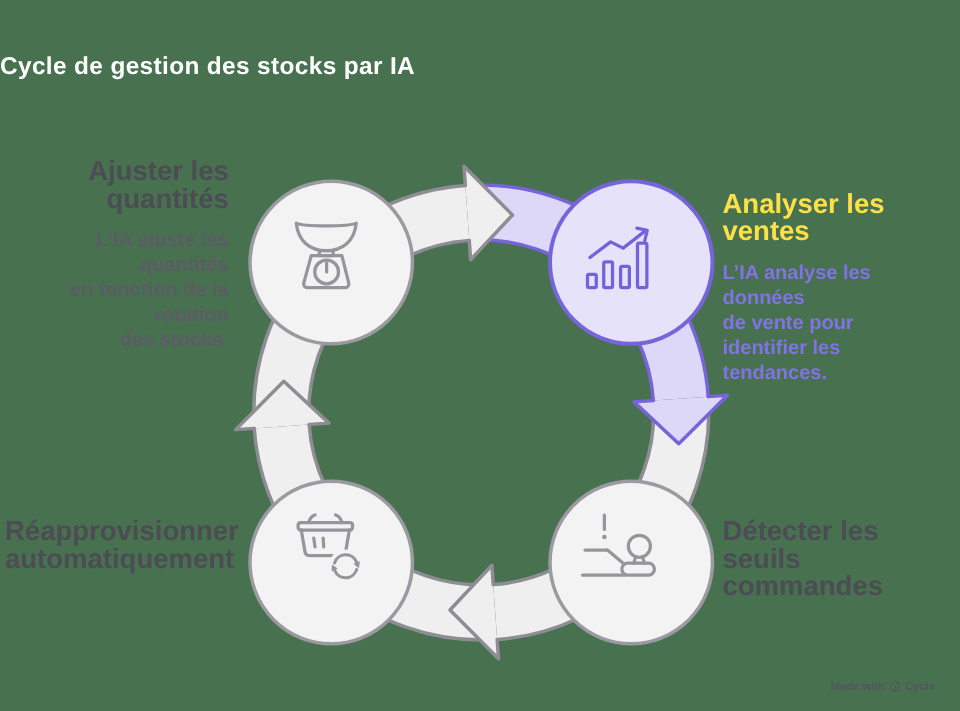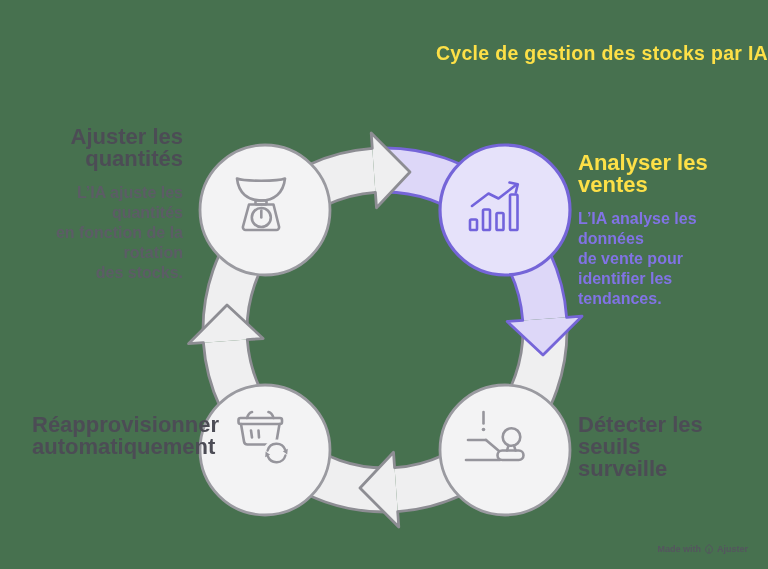--- a/index.html
+++ b/index.html
@@ -2,33 +2,33 @@
 <html><head>
 <meta charset="utf-8">
 <style>
   html,body{margin:0;padding:0;background:#47714F;}
   #canvas{
     position:relative;width:768px;height:569px;overflow:hidden;
     background:#47714F;
     font-family:"Liberation Sans","DejaVu Sans",sans-serif;
   }
   #main-title{
-    position:absolute;top:42px;left:0;width:768px;text-align:right;
-    font-size:19.5px;font-weight:700;letter-spacing:.3px;color:#fde047;
+    position:absolute;top:42px;left:0;width:768px;text-align:left;
+    font-size:19.5px;font-weight:700;letter-spacing:.3px;color:#ffffff;
   }
   #ring-svg{position:absolute;left:0;top:0;}
   .step-block{position:absolute;}
   .step-label{font-size:22px;font-weight:700;line-height:22px;white-space:pre-line;color:#4C4C55;}
   .step-desc{font-size:16px;font-weight:600;line-height:20px;margin-top:13px;white-space:pre-line;color:#5C5C66;}
   .step-block.purple .step-label{color:#fde047;}
   .step-block.purple .step-desc{color:#8173E5;}
   #step-ajuster{top:126px;right:585px;width:166px;text-align:right;}
   #step-analyser{top:152px;left:578px;width:176px;text-align:left;}
   #step-detecter{top:414px;left:578px;width:176px;text-align:left;}
-  #step-reappro{top:414px;right:570px;width:166px;text-align:right;}
+  #step-reappro{top:414px;right:598px;width:166px;text-align:right;}
   #made-with{
     position:absolute;top:544px;right:20px;display:flex;align-items:center;gap:3px;
     font-size:9px;font-weight:700;color:#55555F;
   }
 </style>
 </head>
 <body>
 
 <div id="canvas">
 
@@ -120,30 +120,30 @@
 
   <div class="step-block purple" id="step-analyser">
     <div class="step-label">Analyser les ventes</div>
     <div class="step-desc">L’IA analyse les données
 de vente pour identifier les
 tendances.</div>
   </div>
 
   <div class="step-block" id="step-detecter">
     <div class="step-label">Détecter les seuils
-surveille</div>
+commandes</div>
   </div>
 
   <div class="step-block" id="step-reappro">
     <div class="step-label">Réapprovisionner
 automatiquement</div>
   </div>
 
   <div id="made-with">
     <span>Made with</span>
     <svg width="10" height="10" viewBox="0 0 10 10">
       <path d="M5.2,0.6 C7.6,2.2 8.9,4.3 8.3,6.4 C7.8,8.2 6.6,9.3 5,9.3 C3.4,9.3 2.2,8.2 1.7,6.4 C1.1,4.3 2.4,2.2 5.2,0.6 Z" fill="none" stroke="#55555F" stroke-width="1"></path>
       <path d="M5,4.4 V9" stroke="#55555F" stroke-width="1"></path>
     </svg>
-    <span>Ajuster</span>
+    <span>Cycle</span>
   </div>
 
 </div>
 
 </body></html>

